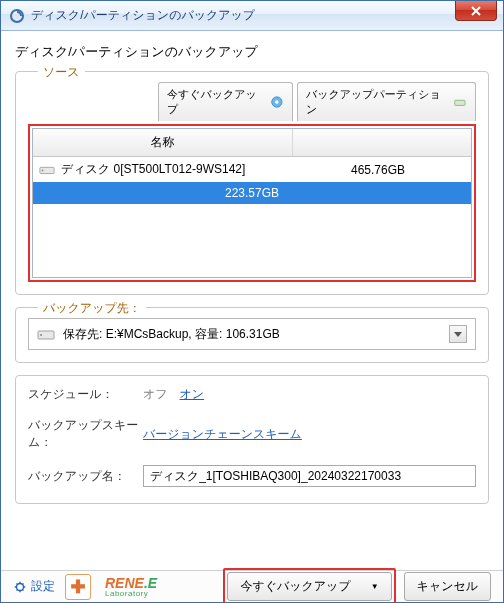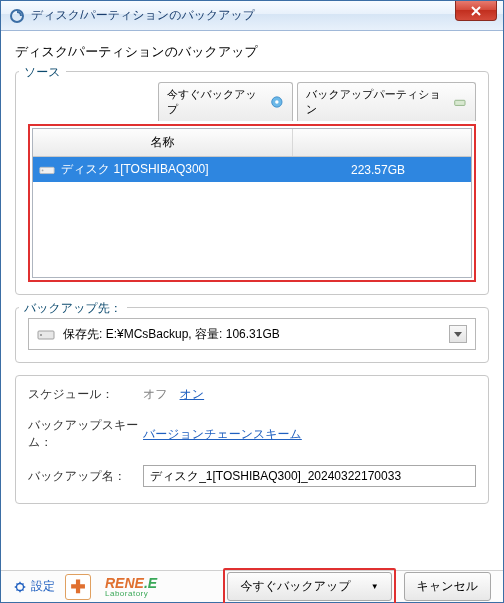--- a/index.html
+++ b/index.html
@@ -8,21 +8,21 @@
 .window { width: 504px; height: 603px; border: 1px solid #3b6ea5; background: #fff; position: relative; }
 .titlebar { height: 30px; background: linear-gradient(to bottom, #f7fbff 0%, #e8f1fb 45%, #d6e5f5 46%, #e8f1fb 100%); border-bottom: 1px solid #a0b8d8; display: flex; align-items: center; padding-left: 8px; position: relative; }
 .titlebar .icon { width: 16px; height: 16px; margin-right: 6px; display: flex; align-items: center; justify-content: center; color: #3b6ea5; }
 .titlebar .title { color: #1a3e6e; font-size: 12px; }
 .close-btn { position: absolute; right: 6px; top: 0px; width: 42px; height: 20px; background: linear-gradient(to bottom, #e77a6e 0%, #d44a3a 48%, #c22f1f 50%, #d44a3a 100%); border: 1px solid #8b2a1f; border-top: none; border-radius: 0 0 4px 4px; color: #fff; display: flex; align-items: center; justify-content: center; font-weight: bold; cursor: pointer; }
 
 .content { padding: 12px 14px; }
 .subtitle { font-size: 13px; margin-bottom: 10px; }
 
 .fieldset { border: 1px solid #c8c8c8; border-radius: 4px; padding: 10px 12px 12px; margin-bottom: 12px; position: relative; }
-.fieldset .legend { position: absolute; top: -8px; left: 3px; background: #fff; padding: 0 5px; font-size: 12px; color: #0c4a6e; }
+.fieldset .legend { position: absolute; top: -8px; left: 22px; background: #fff; padding: 0 5px; font-size: 12px; color: #a16207; }
 
 .tabs { display: flex; gap: 4px; margin-left: 130px; margin-bottom: 3px; }
 .tab { border: 1px solid #b8b8b8; border-bottom: none; border-radius: 3px 3px 0 0; padding: 4px 8px; background: linear-gradient(to bottom, #fdfdfd, #ececec); font-size: 11px; display: flex; align-items: center; gap: 4px; cursor: pointer; }
 .tab svg { width: 14px; height: 14px; }
 
 .red-frame { border: 2px solid #e03030; padding: 2px; }
 
 .table { border: 1px solid #aeb5bf; width: 100%; }
 .table-head { display: flex; background: linear-gradient(to bottom, #fdfdfd, #ebebeb); border-bottom: 1px solid #c8c8c8; }
 .th { padding: 5px 0; text-align: center; font-size: 12px; border-right: 1px solid #d8d8d8; }
@@ -102,28 +102,31 @@
               <rect x="2" y="6" width="12" height="6" rx="1" fill="#d8e8d0" stroke="#8ab080"></rect>
             </svg>
         </div>
       </div>
       <div class="red-frame">
         <div class="table">
           <div class="table-head">
             <div class="th th1">名称</div>
           </div>
           <div class="table-body">
-            <div class="row selected">
+            <div class="row">
               <div class="cell-name">
                 <svg class="disk-icon" viewBox="0 0 18 12">
-                    <rect x="1" y="3" width="16" height="7" rx="1" fill="#f0f0f0" stroke="#c0c0c0"></rect>
-                    <circle cx="4" cy="6.5" r="1" fill="#aaa"></circle>
+                    <rect x="1" y="3" width="16" height="7" rx="1" fill="#e8e8e8" stroke="#a0a0a0"></rect>
+                    <circle cx="4" cy="6.5" r="1" fill="#888"></circle>
                   </svg>
-                <span>ディスク 1[TOSHIBAQ300]</span>
+                <span>ディスク 0[ST500LT012-9WS142]</span>
               </div>
+              <div class="cell-size">465.76GB</div>
+            </div>
+            <div class="row selected">
               <div class="cell-size">223.57GB</div>
             </div>
           </div>
         </div>
       </div>
     </div>
 
     <div class="fieldset">
       <span class="legend">バックアップ先：</span>
       <div class="dest-row">

